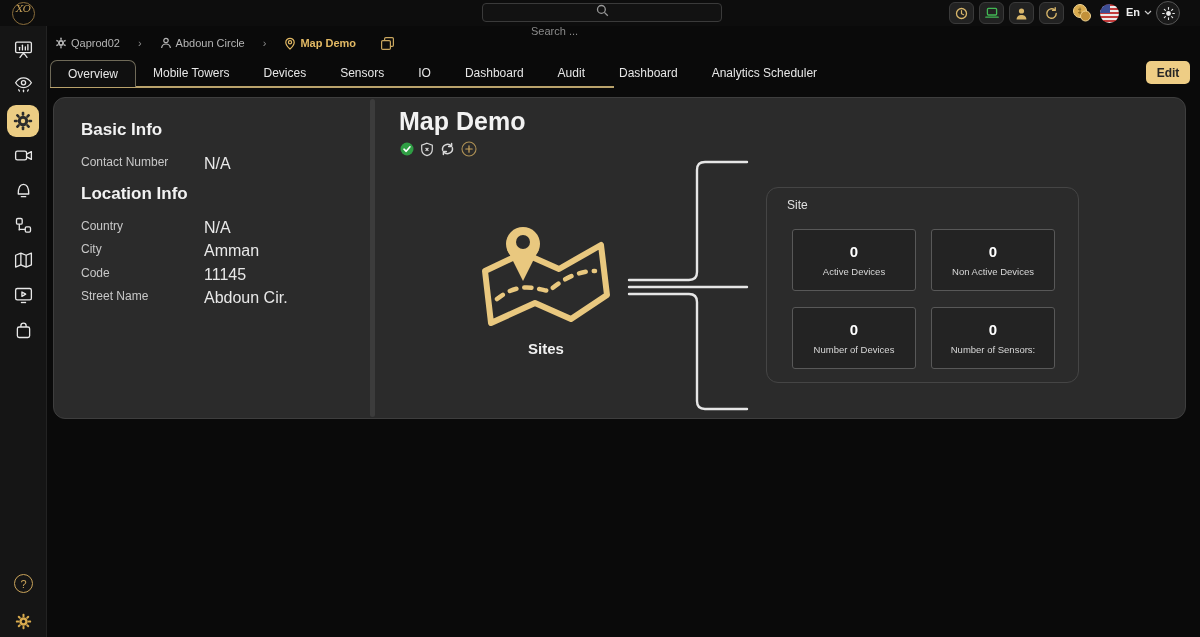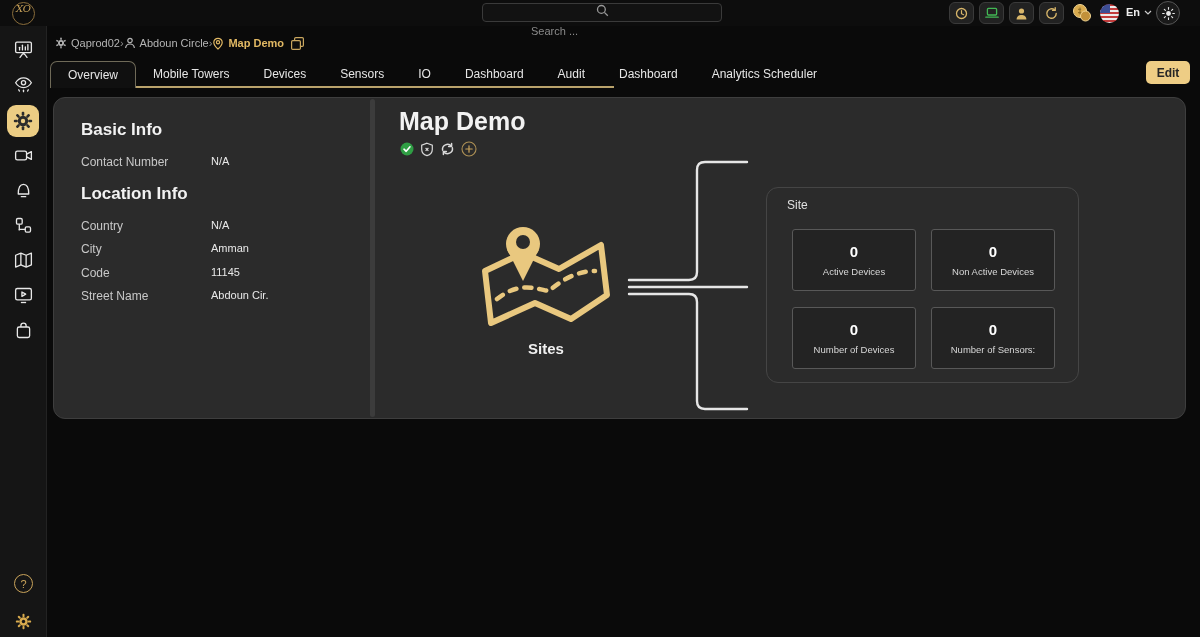--- a/index.html
+++ b/index.html
@@ -37,43 +37,43 @@
   .sidebar { position:absolute; top:26px; left:0; width:47px; height:611px; background:#151515;
     border-right:1px solid #232323; z-index:4; display:flex; flex-direction:column; align-items:center; padding-top:9px; }
   .sb-item { width:32px; height:29px; display:flex; align-items:center; justify-content:center; cursor:pointer; margin-bottom:6px; }
   .sb-item.active { background:#eccd84; border-radius:9px; height:32px; margin-bottom:4px; }
   .sb-bottom { position:absolute; left:0; bottom:0; width:47px; display:flex; flex-direction:column; align-items:center; }
   .help-circle { width:19px; height:19px; border:1.2px solid #c9a35a; border-radius:50%; color:#c9a35a;
     display:flex; align-items:center; justify-content:center; font-size:11px; margin-bottom:20px; cursor:pointer; }
   .sb-gear-bottom { margin-bottom:7px; cursor:pointer; }
 
   
-  .crumb-row { position:absolute; top:33px; left:55px; height:20px; display:flex; align-items:center; gap:0;
+  .crumb-row { position:absolute; top:33px; left:55px; height:20px; display:flex; align-items:center; gap:18px;
     font-size:11px; color:#b5b5b5; z-index:3; }
   .crumb { display:flex; align-items:center; gap:4px; cursor:pointer; }
   .crumb-sep { color:#8d8d8d; font-size:11px; }
   .crumb-current { color:#e2b964; font-weight:bold; }
   .copy-btn { margin-left:6px; cursor:pointer; }
 
   
-  .tabrow { position:absolute; top:60px; left:50px; height:28px; display:flex; align-items:center; z-index:3; }
+  .tabrow { position:absolute; top:60px; left:50px; height:28px; display:flex; align-items:flex-start; z-index:3; }
   .tab-underline { position:absolute; top:86px; left:50px; width:564px; height:2px; background:#b9a26b; z-index:2; }
   .tab { padding:0 17px; height:27px; line-height:27px; font-size:12px; color:#e6e6e6; cursor:pointer; white-space:nowrap; }
   .tab.active { border:1px solid #6f6a58; border-bottom:none; border-radius:7px 7px 0 0; background:#101010; position:relative; z-index:3; }
   .edit-btn { position:absolute; top:61px; left:1146px; width:44px; height:23px; background:#eecd85; color:#262626;
     border:none; border-radius:5px; font-size:12px; font-weight:bold; font-family:"Liberation Sans",sans-serif; cursor:pointer; }
 
   
   .card { position:absolute; left:53px; top:97px; width:1133px; height:322px; background:#2b2b2b;
     border:1px solid #3e3e3e; border-radius:12px; }
   .v-scroll { position:absolute; left:316px; top:1px; width:5px; height:318px; background:#3c3c3c; border-radius:3px; }
 
   .section-title { position:absolute; left:27px; font-size:17px; font-weight:bold; color:#f2f2f2; }
   .info-label { position:absolute; left:27px; font-size:12px; color:#c8c8c8; }
-  .info-value { position:absolute; left:157px; font-size:11px; color:#e8e8e8; }
+  .info-value { position:absolute; left:150px; font-size:16px; color:#e8e8e8; }
 
   .main-title { position:absolute; left:345px; top:9px; font-size:25px; font-weight:bold; color:#f2f2f2; }
   .status-row { position:absolute; left:346px; top:43px; display:flex; align-items:center; gap:6px; }
 
   .map-node { position:absolute; left:425px; top:121px; width:134px; height:112px; }
   .node-label { position:absolute; left:427px; top:242px; width:130px; text-align:center;
     font-size:15px; font-weight:bold; color:#f0f0f0; }
   .connector { position:absolute; left:567px; top:53px; }
 
   .site-panel { position:absolute; left:712px; top:89px; width:313px; height:196px;

